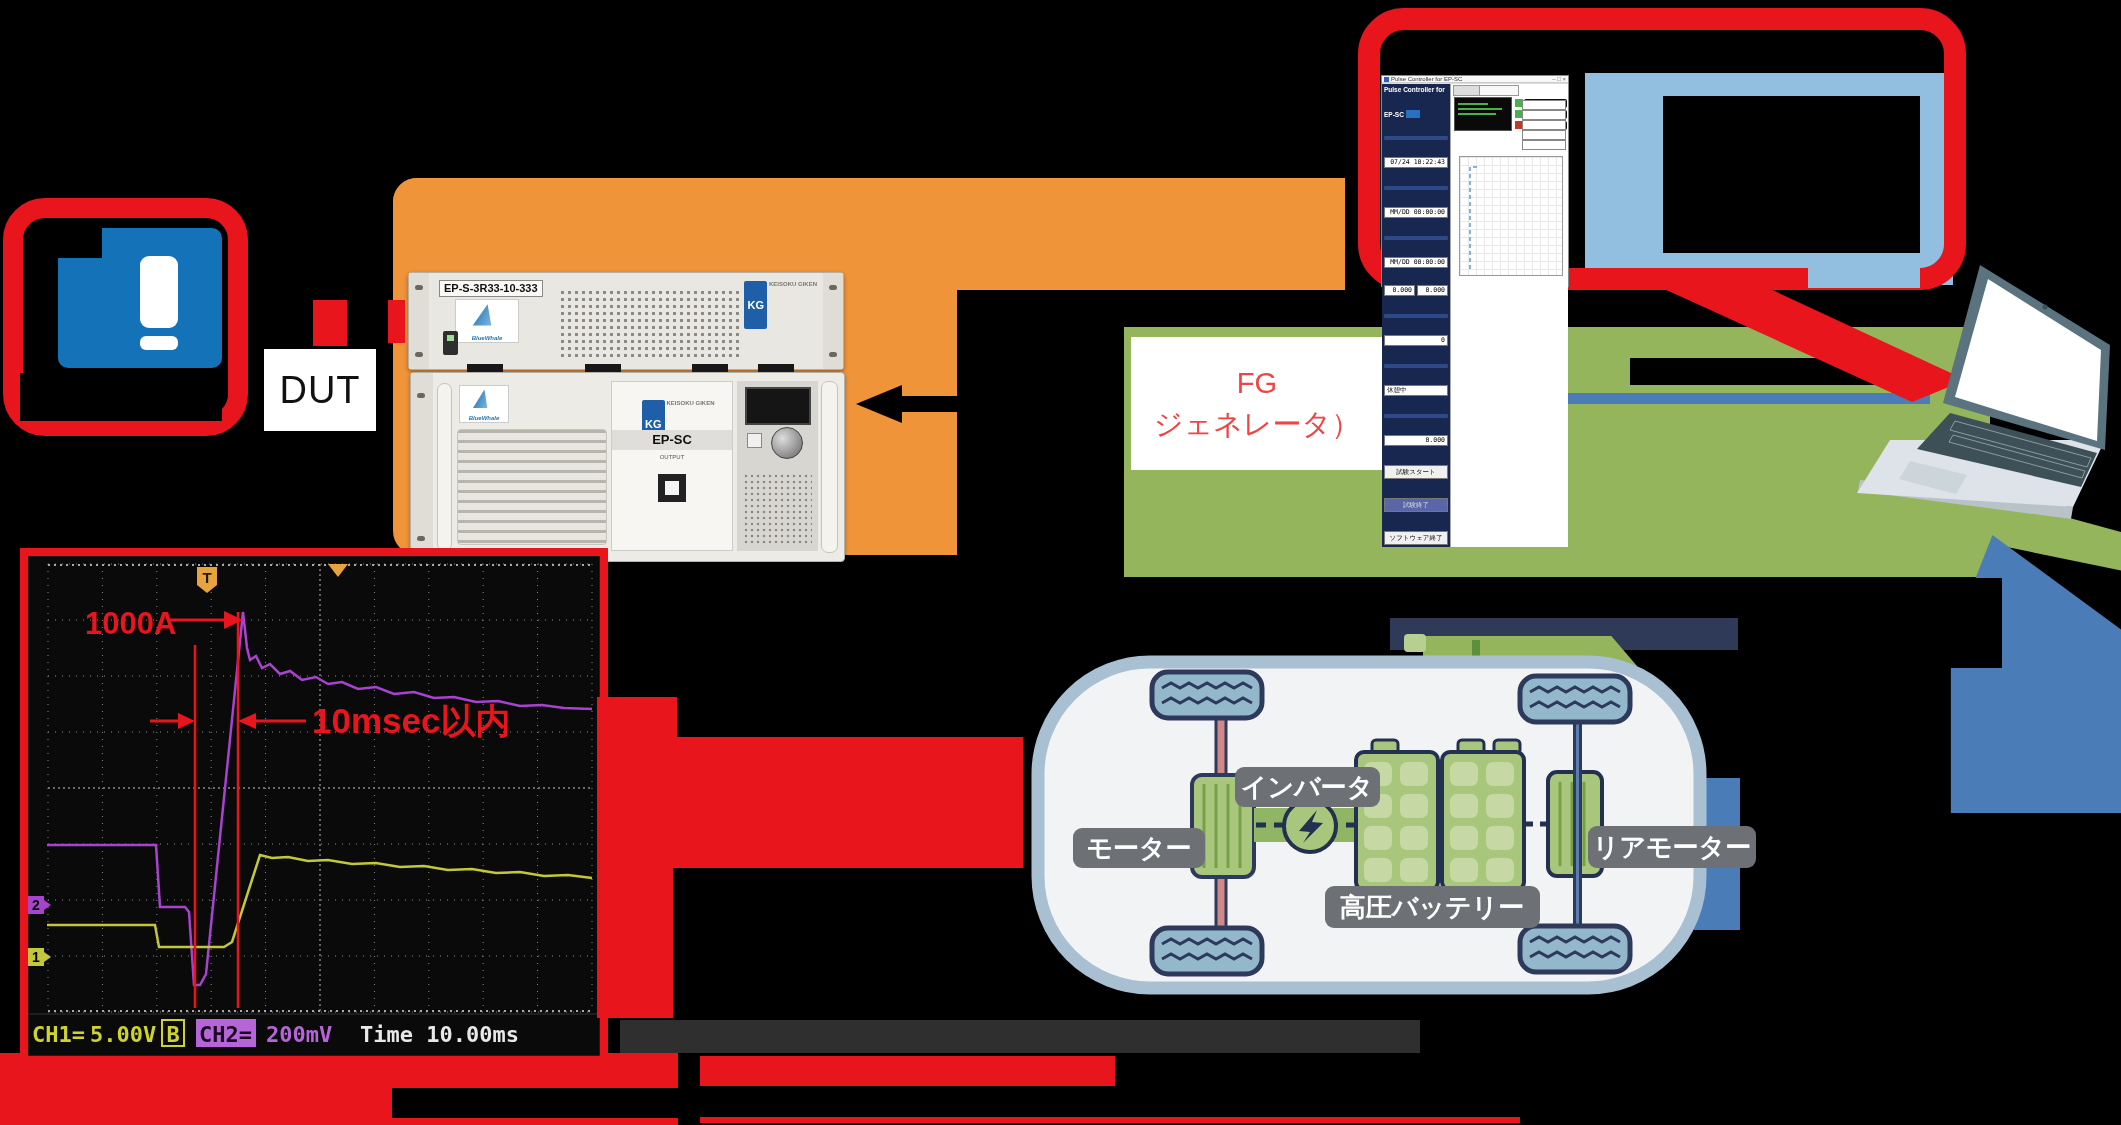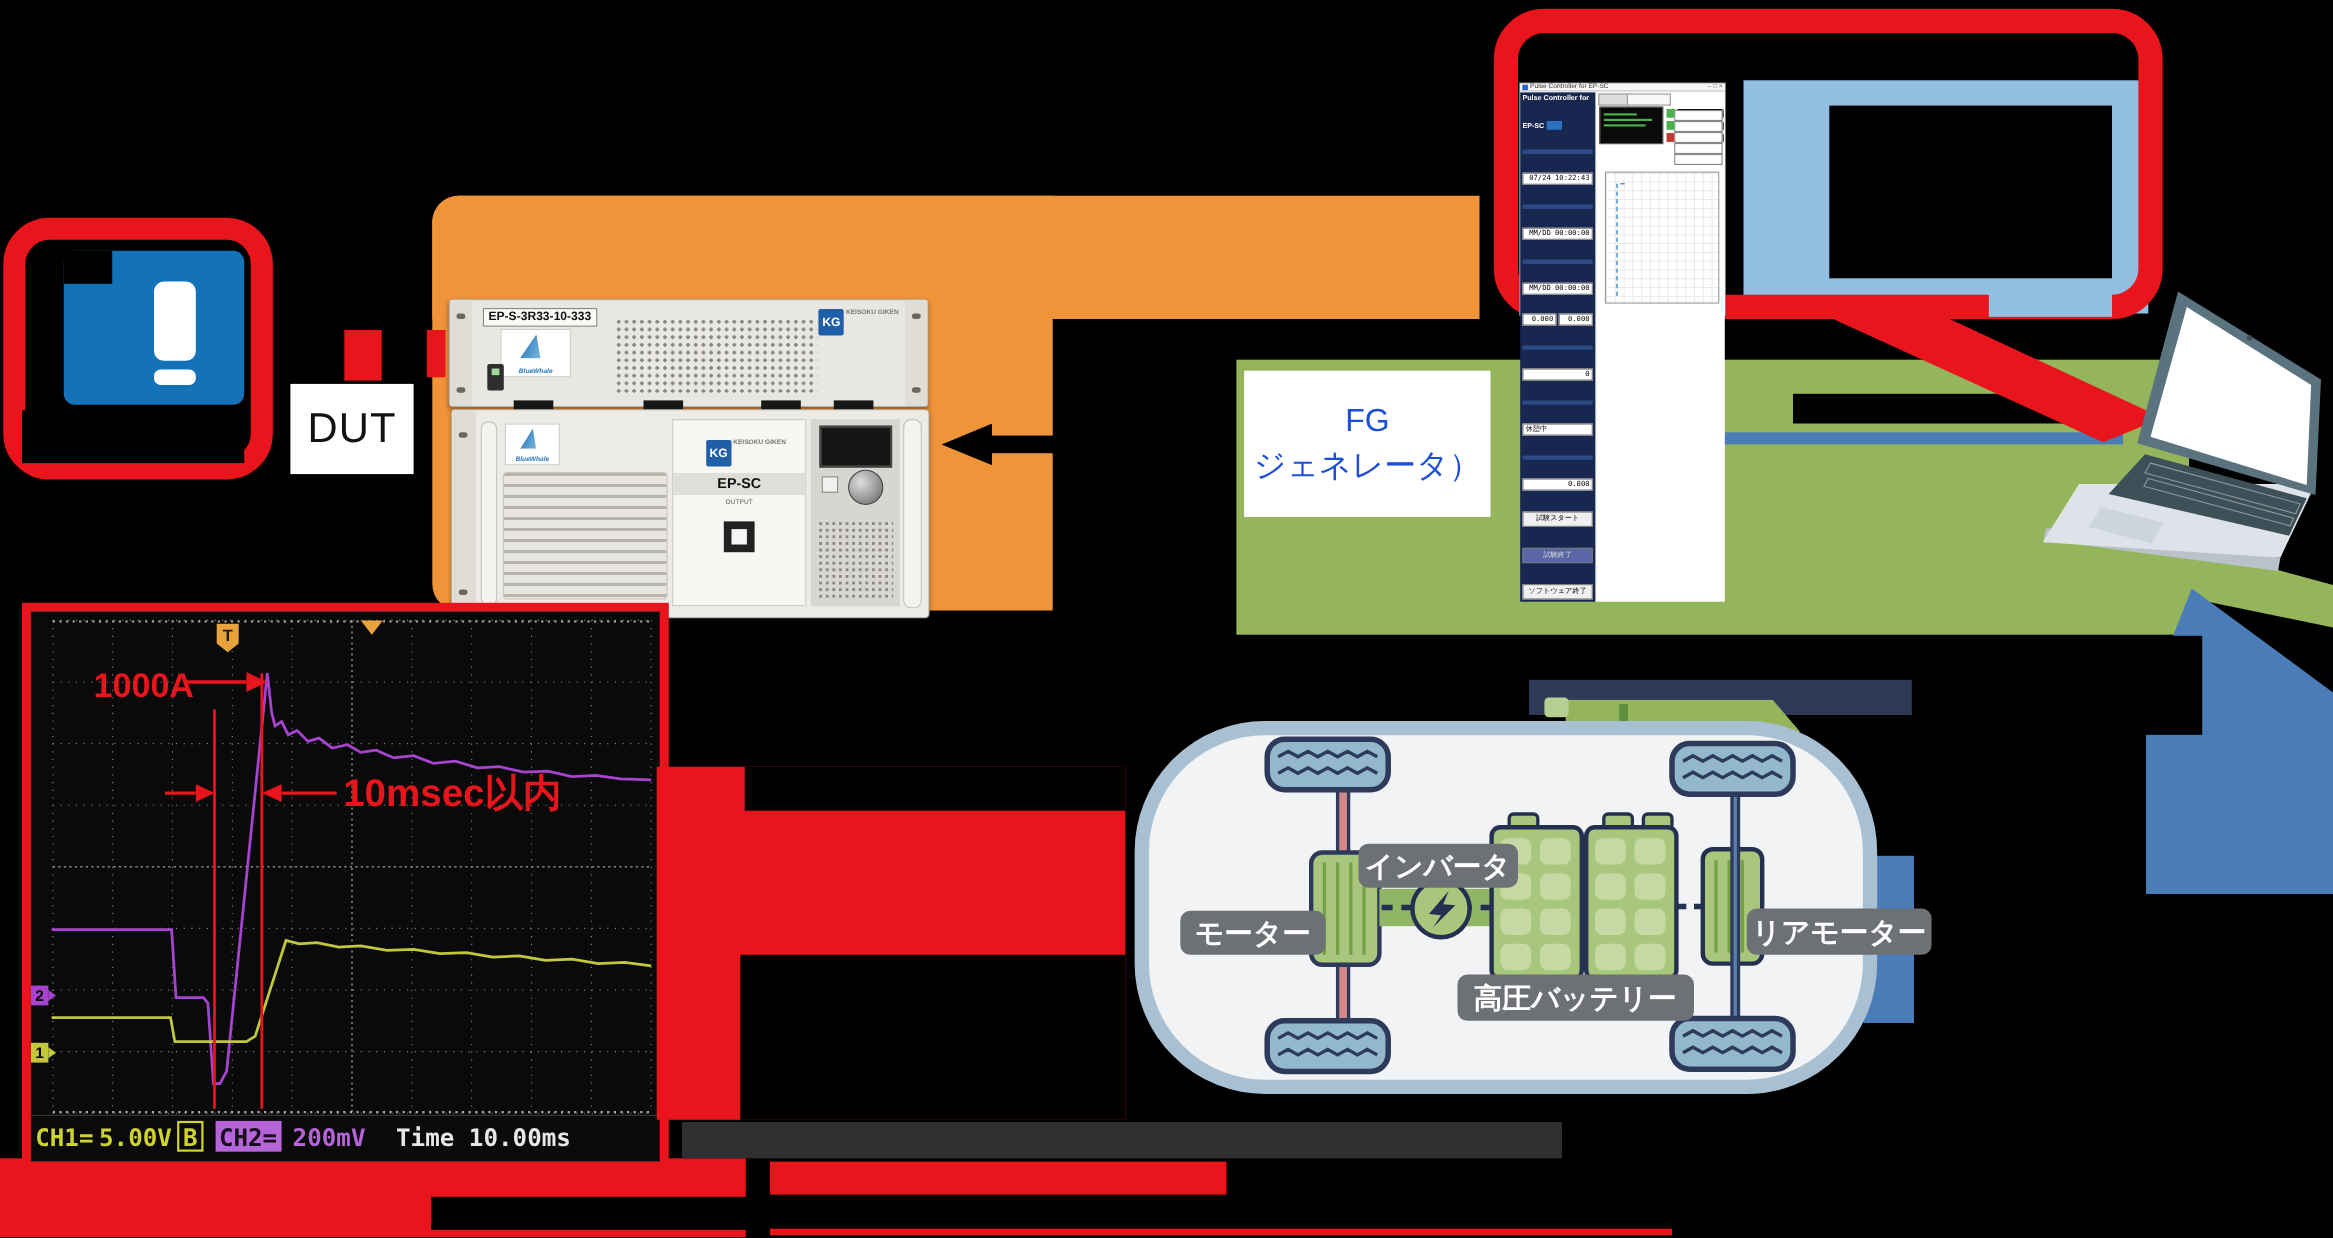--- a/index.html
+++ b/index.html
@@ -13,21 +13,21 @@
   
   .unit{background:#e9e7e1;border:1px solid #b3b0a8;border-radius:4px;box-shadow:0 2px 4px rgba(0,0,0,.35);}
   .unit-top{left:408px;top:272px;width:434px;height:96px;}
   .unit-bottom{left:410px;top:372px;width:433px;height:188px;background:#ecebe5;}
   .ear{position:absolute;top:0;bottom:0;width:20px;background:#dfddd6;}
   .hole{position:absolute;width:8px;height:5px;background:#6a675f;border-radius:3px;left:6px;}
   .model-label{position:absolute;left:30px;top:7px;background:#faf9f6;border:1px solid #888;font-size:11px;font-weight:bold;color:#111;padding:0 4px;line-height:15px;}
   .vents-dots{position:absolute;left:150px;top:16px;right:100px;bottom:12px;
       background-image:radial-gradient(#8a8880 1.4px,transparent 1.6px);background-size:7px 7px;}
   .kg-chip{position:absolute;display:flex;align-items:flex-start;}
-  .kg-sq{background:#1f5fa8;color:#fff;font-weight:bold;font-size:11px;line-height:16px;padding:4px 3px;border-radius:2px;}
+  .kg-sq{background:#1f5fa8;color:#fff;font-weight:bold;font-size:11px;line-height:16px;padding:16px 3px;border-radius:2px;}
   .kg-txt{font-size:6px;color:#777;line-height:7px;margin-left:2px;font-weight:bold;}
   .bw-logo{position:absolute;background:#fff;border:1px solid #ccc;overflow:hidden;}
   .bw-sail{position:absolute;left:18%;top:10%;width:60%;height:60%;background:linear-gradient(115deg,#2878b8 20%,#7db6e0 70%);clip-path:polygon(15% 85%,55% 0,65% 85%);}
   .bw-word{position:absolute;bottom:1px;left:0;right:0;text-align:center;font-size:6px;color:#2878b8;font-style:italic;font-weight:bold;}
   .pwr-switch{position:absolute;left:34px;top:58px;width:15px;height:24px;background:#2e2e2e;border-radius:2px;}
   .pwr-led{position:absolute;left:4px;top:4px;width:7px;height:6px;background:#9fdc9a;}
   .slats{position:absolute;background:repeating-linear-gradient(180deg,#b8b5ac 0 3px,#e8e6e0 3px 10px);border-radius:4px;border:1px solid #c8c5bd;}
   .handle{position:absolute;width:13px;background:#f4f3ee;border:1px solid #c5c3bc;border-radius:7px;}
   .feet{background:#181818;}
   .display{position:absolute;background:#151515;border:2px solid #444;}
@@ -38,21 +38,21 @@
   .blue-icon-notch{left:58px;top:228px;width:44px;height:30px;background:#000;}
   .batt-pill{left:140px;top:256px;width:38px;height:72px;background:#fff;border-radius:9px;}
   .batt-bar{left:140px;top:336px;width:38px;height:14px;background:#fff;border-radius:6px;}
   .knockout{background:#000;}
   .dut-box{left:264px;top:349px;width:112px;height:82px;background:#fff;display:flex;align-items:center;justify-content:center;font-size:38px;color:#111;font-weight:500;letter-spacing:1px;}
   .red-seg{background:#e8151d;}
   
   .green-band{left:1124px;top:327px;width:866px;height:250px;background:#94b55c;}
   .green-diag{left:1985px;top:495px;width:136px;height:82px;background:#94b55c;clip-path:polygon(0 0,100% 45%,100% 92%,0 58%);}
   .blue-stripe{left:1390px;top:393px;width:540px;height:11px;background:#4a7db8;}
-  .fg-box{left:1131px;top:337px;width:224px;height:133px;background:#fff;display:flex;flex-direction:column;align-items:center;justify-content:center;color:#1d4ed8;}
+  .fg-box{left:1131px;top:337px;width:252px;height:133px;background:#fff;display:flex;flex-direction:column;align-items:center;justify-content:center;color:#ef4444;}
   .fg-box div{font-size:29px;line-height:41px;font-weight:500;}
   
   .navy-bar{left:1390px;top:618px;width:348px;height:32px;background:#2e3a58;}
   .green-bar2{left:1423px;top:636px;width:214px;height:30px;background:#94b55c;clip-path:polygon(0 0,88% 0,100% 100%,0 100%);}
   .lgreen-sq{left:1404px;top:634px;width:22px;height:18px;background:#b8cf92;border-radius:4px;}
   .green-stem{left:1472px;top:640px;width:8px;height:112px;background:#5d8f3f;}
   
   .scope-frame{left:20px;top:548px;width:588px;height:510px;background:#e8151d;}
   .scope-bottom-band{left:0;top:1053px;width:678px;height:72px;background:#e8151d;}
   #scope-svg{left:28px;top:556px;}

